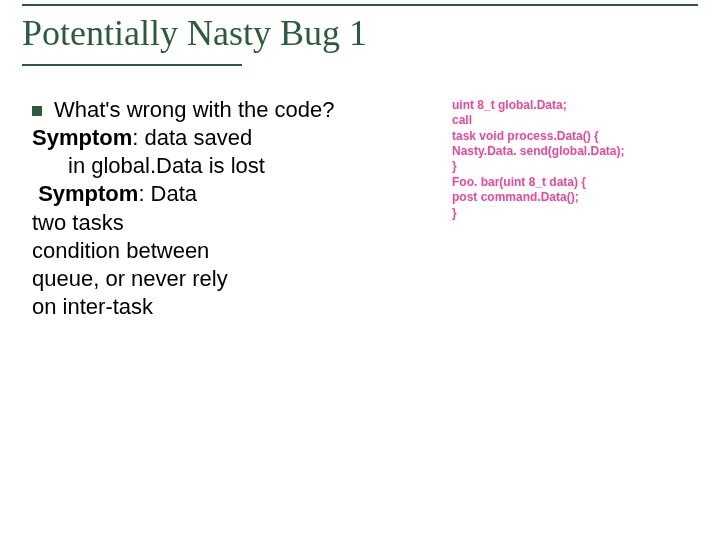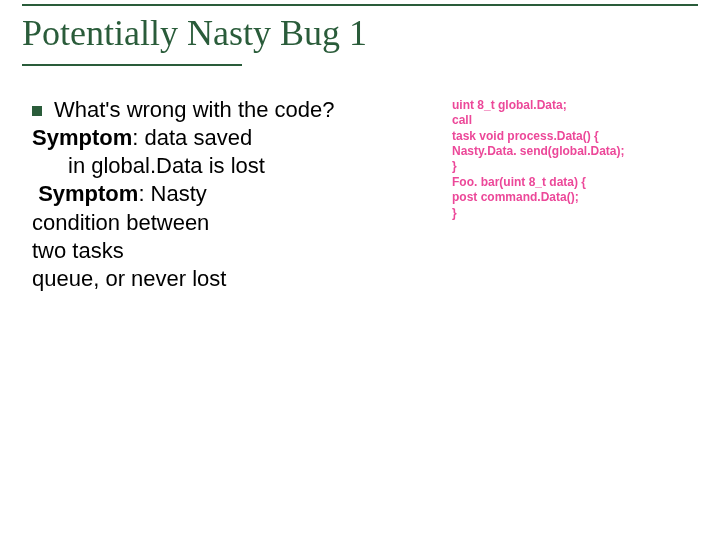--- a/index.html
+++ b/index.html
@@ -87,24 +87,25 @@
     <div class="title-rule-bottom"></div>
   </div>
 
   <div class="body">
     <div class="bullet-row">
       <span class="bullet"></span>
       <span>What's wrong with  the code?</span>
     </div>
     <div><b>Symptom</b><span>: data saved</span></div>
     <div class="indent">in global.Data is lost</div>
-    <div>&nbsp;<b>Symptom</b><span>: Nasty</span></div>
+    <div>&nbsp;<b>Symptom</b><span>: Data</span></div>
+    <div>two tasks</div>
     <div>condition between</div>
-    <div>two tasks</div>
-    <div>queue, or never lost</div>
+    <div>queue, or never rely</div>
+    <div>on inter-task</div>
   </div>
 
   <div class="code">
     <div>uint 8_t global.Data;</div>
     <div>call</div>
     <div>task void process.Data() {</div>
     <div>Nasty.Data. send(global.Data);</div>
     <div>}</div>
     <div>Foo. bar(uint 8_t data) {</div>
     <div>post command.Data();</div>

